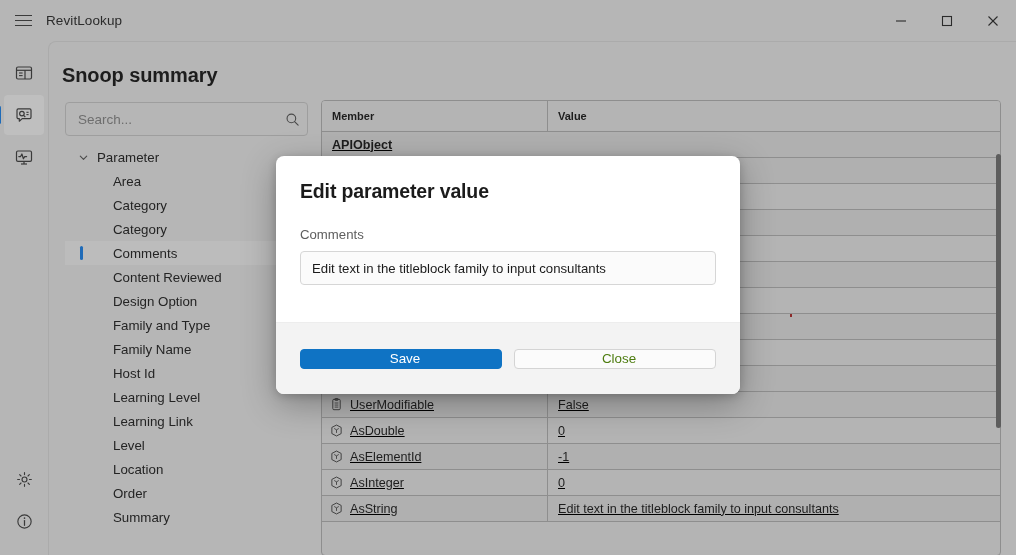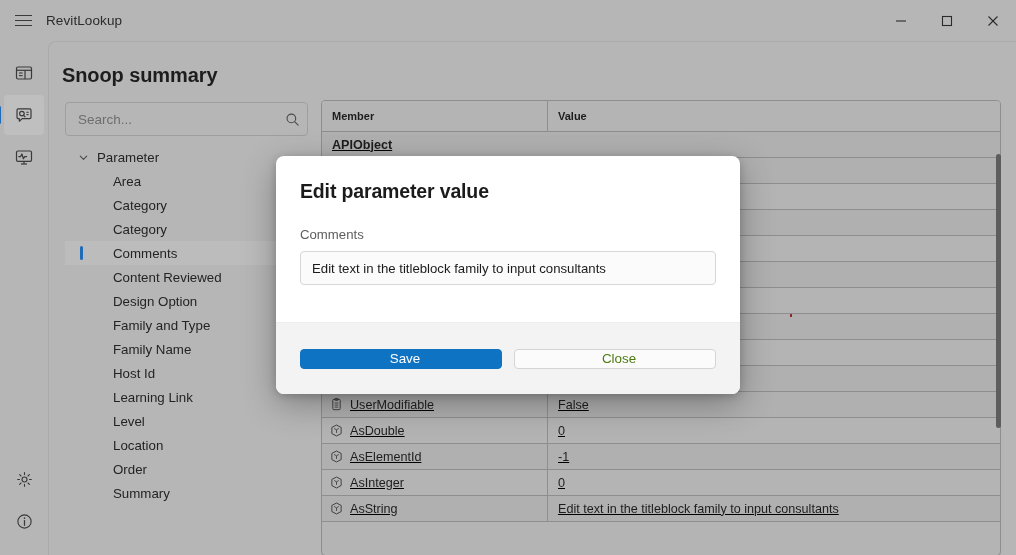--- a/index.html
+++ b/index.html
@@ -374,20 +374,23 @@
         <div class="tree-row child">
           <span class="tree-label">Family and Type</span>
         </div>
         <div class="tree-row child">
           <span class="tree-label">Family Name</span>
         </div>
         <div class="tree-row child">
           <span class="tree-label">Host Id</span>
         </div>
         <div class="tree-row child">
+          <span class="tree-label">Learning Level</span>
+        </div>
+        <div class="tree-row child">
           <span class="tree-label">Learning Link</span>
         </div>
         <div class="tree-row child">
           <span class="tree-label">Level</span>
         </div>
         <div class="tree-row child">
           <span class="tree-label">Location</span>
         </div>
         <div class="tree-row child">
           <span class="tree-label">Order</span>

